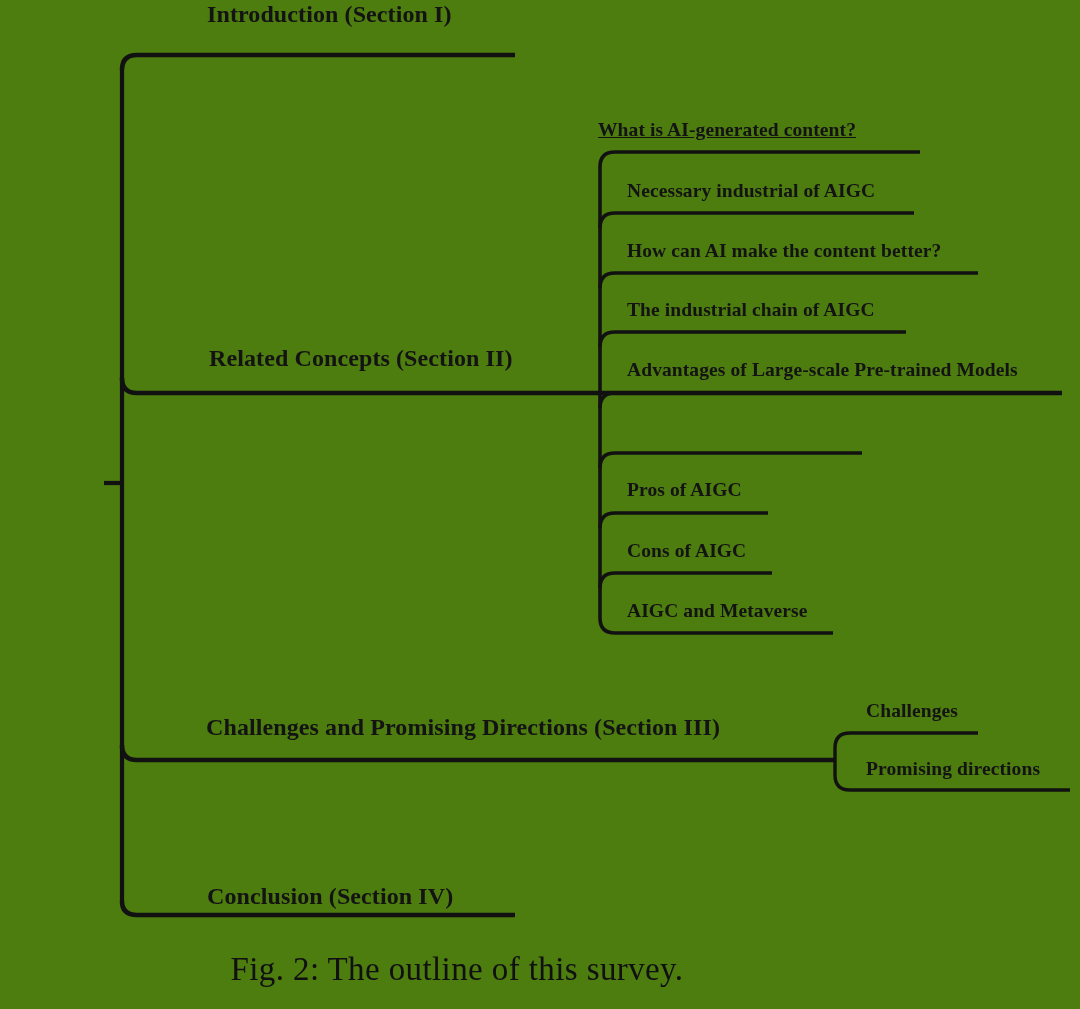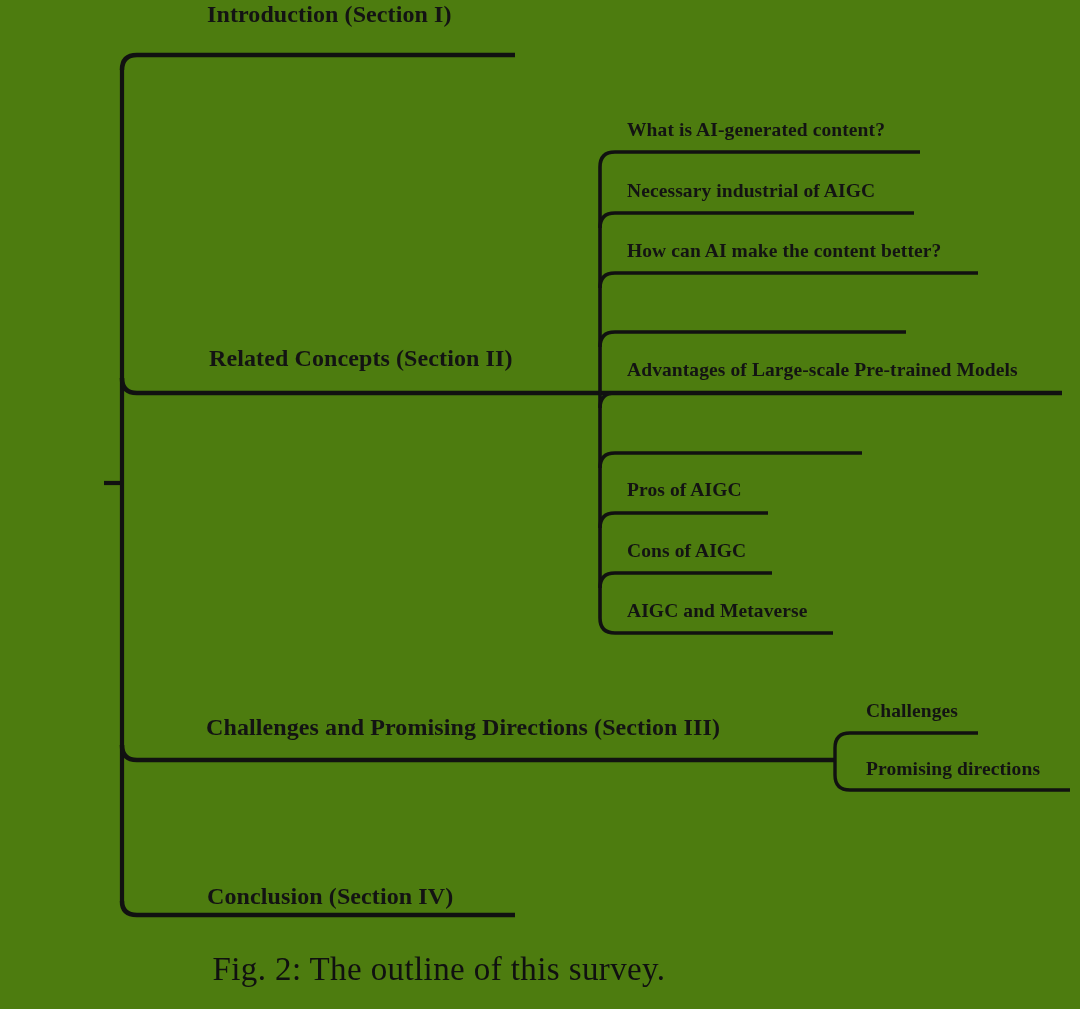--- a/index.html
+++ b/index.html
@@ -64,20 +64,21 @@
   .caption {
     position: absolute;
     left: 0;
     width: 878px;
     text-align: center;
     font-size: 33px;
     font-weight: normal;
     font-family: "Liberation Serif", "DejaVu Serif", serif;
     color: #101010;
     letter-spacing: 0.4px;
+    padding-left: 18px;
   }
 </style>
 </head>
 <body>
 
 <div id="figure-root">
 
   <svg id="mindmap-svg" viewBox="0 0 1080 1009">
 
     <path class="branch-path trunk-path" d="M104,483 L122,483"></path>
@@ -110,26 +111,27 @@
   </svg>
 
   <div class="node-label level1-label" style="left:207px; top:1px;">Introduction (Section I)</div>
 
   <div class="node-label level1-label" style="left:209px; top:345px;">Related Concepts (Section II)</div>
 
   <div class="node-label level1-label" style="left:206px; top:714px;">Challenges and Promising Directions (Section III)</div>
 
   <div class="node-label level1-label" style="left:207px; top:867px;margin-top:16px;">Conclusion (Section IV)</div>
 
-  <div class="node-label level2-label" style="left:627px; top:119px;">What is AI-generated content?</div>
+  <div class="node-label level2-label" style="left:598px; top:119px;text-decoration:underline;">What is AI-generated content?</div>
 
   <div class="node-label level2-label" style="left:627px; top:180px;">Necessary industrial of AIGC</div>
 
   <div class="node-label level2-label" style="left:627px; top:240px;">How can AI make the content better?</div>
 
+  <div class="node-label level2-label" style="left:627px; top:299px;">The industrial chain of AIGC</div>
 
   <div class="node-label level2-label" style="left:627px; top:359px;">Advantages of Large-scale Pre-trained Models</div>
 
 
   <div class="node-label level2-label" style="left:627px; top:479px;">Pros of AIGC</div>
 
   <div class="node-label level2-label" style="left:627px; top:540px;">Cons of AIGC</div>
 
   <div class="node-label level2-label" style="left:627px; top:600px;">AIGC and Metaverse</div>
 

